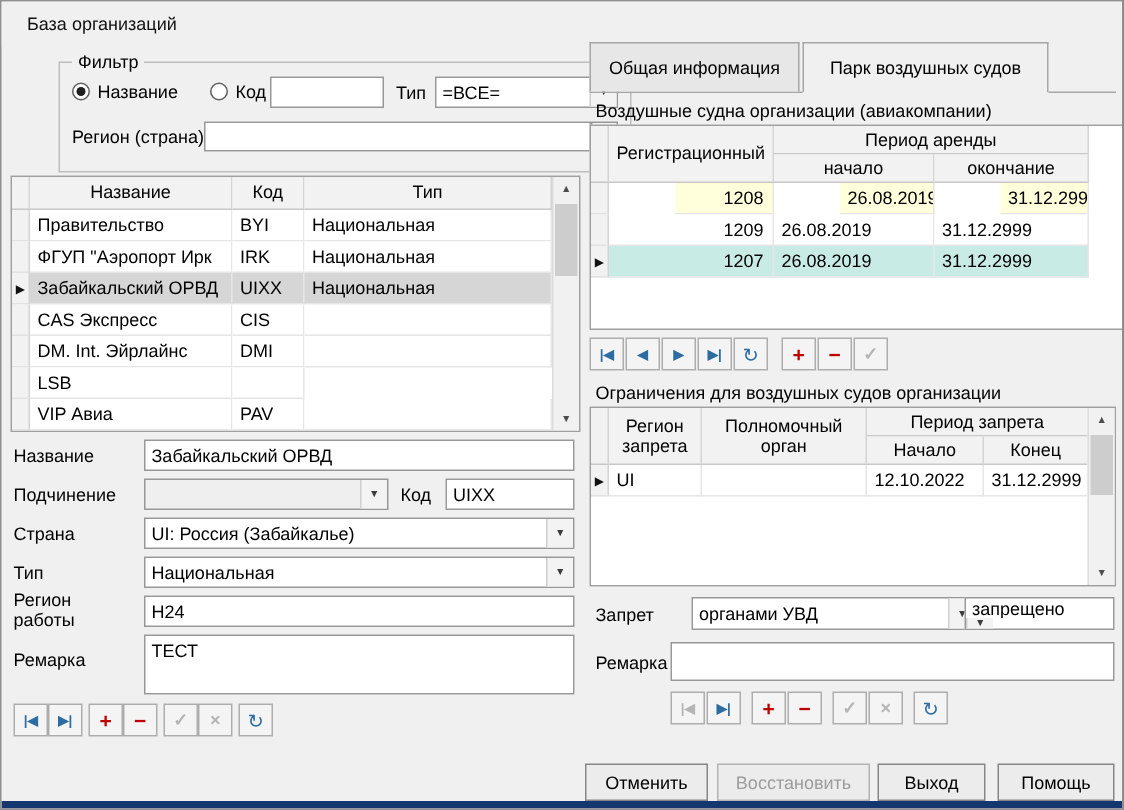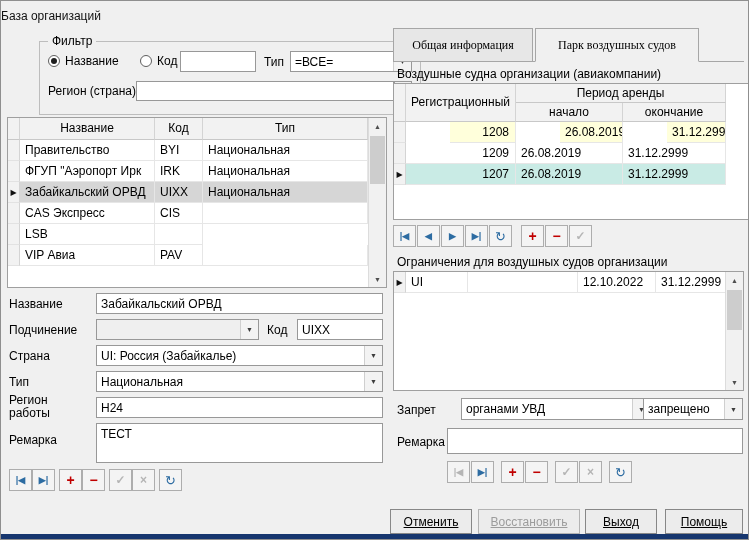--- a/index.html
+++ b/index.html
@@ -1,17 +1,17 @@
 <!DOCTYPE html>
 <html><head>
 <meta charset="utf-8">
 <style>
   html,body{margin:0;padding:0;background:#3b3b3b;font-family:"Liberation Sans",sans-serif;}
   .window{position:relative;width:749px;height:540px;background:#f0f0f0;border:1px solid #8f8f8f;box-sizing:border-box;overflow:hidden;}
-  .titlebar{position:absolute;left:0;top:0;right:0;height:30px;background:#f0f0f0;display:flex;align-items:center;padding-left:0;font-size:12px;color:#111;}
+  .titlebar{position:absolute;left:0;top:0;right:0;height:30px;background:#f0f0f0;display:flex;align-items:center;padding-left:17px;font-size:12px;color:#111;}
   .lbl{position:absolute;font-size:12px;color:#000;white-space:nowrap;}
   .wrap{white-space:normal;line-height:13px;}
   .fieldset{position:absolute;border:1px solid #bdbdbd;}
   .legend{position:absolute;top:-8px;left:8px;background:#f0f0f0;padding:0 4px;font-size:12px;}
   .tbox{position:absolute;background:#fff;border:1px solid #989898;font-size:12px;display:flex;align-items:center;padding:0 4px;box-sizing:border-box;white-space:nowrap;overflow:hidden;}
   .memo{align-items:flex-start;padding-top:3px;}
   .combo{position:absolute;background:#fff;border:1px solid #989898;display:flex;box-sizing:border-box;}
   .combo.disabled{background:#efefef;}
   .ctxt{flex:1;display:flex;align-items:center;padding:0 4px;font-size:12px;white-space:nowrap;overflow:hidden;}
   .carr{width:17px;display:flex;align-items:center;justify-content:center;font-size:7px;color:#3c3c3c;background:#f3f3f3;border-left:1px solid #cfcfcf;}
@@ -38,23 +38,23 @@
   .num{justify-content:flex-end;padding-right:6px;}
   .rhead{display:grid;grid-template-columns:12px 62px 110px 78px 70px;grid-template-rows:19px 19px;}
   .rrow{display:grid;grid-template-columns:12px 62px 110px 78px 70px;height:21px;}
   .nbtn{position:absolute;width:23px;height:22px;background:#f4f4f4;border:1px solid #adadad;display:flex;align-items:center;justify-content:center;font-weight:bold;box-sizing:border-box;}
   .nb-blue{color:#2d6ca2;font-size:9px;}
   .nb-red{color:#c00000;font-size:14px;}
   .nb-gray{color:#b5b5b5;font-size:12px;}
   .nb-grayar{color:#b5b5b5;font-size:9px;}
   .nb-ref{color:#2d6ca2;font-size:13px;font-weight:normal;}
   .tabstrip{position:absolute;display:flex;align-items:flex-end;border-bottom:1px solid #a6a6a6;box-sizing:border-box;}
-  .tab{height:22px;border:1px solid #a6a6a6;border-bottom:none;background:#e7e7e7;display:flex;align-items:center;justify-content:center;font-size:12px;padding:16px 10px;margin-right:2px;box-sizing:border-box;white-space:nowrap;font-family:Liberation Serif, serif;}
+  .tab{height:22px;border:1px solid #a6a6a6;border-bottom:none;background:#e7e7e7;display:flex;align-items:center;justify-content:center;font-size:12px;padding:16px 10px;margin-right:2px;box-sizing:border-box;white-space:nowrap;}
   .tab.active{height:25px;background:#f0f0f0;margin-bottom:-1px;border-bottom:1px solid #f0f0f0;}
-  .btn{position:absolute;height:25px;background:#ececec;border:1px solid #878787;display:flex;align-items:center;justify-content:center;font-size:12px;box-sizing:border-box;text-decoration:underline;}
+  .btn{position:absolute;height:25px;background:#ececec;border:1px solid #878787;display:flex;align-items:center;justify-content:center;font-size:12px;box-sizing:border-box;}
   .btn.disabled{color:#9c9c9c;border-color:#b3b3b3;}
   .strip{position:absolute;left:0;right:0;bottom:0;height:5px;background:#16366e;}
 </style>
 </head>
 <body>
 
 <div class="window">
   <div class="titlebar">
     <span>База организаций</span>
   </div>
@@ -111,20 +111,26 @@
         <div class="cell">Национальная</div>
       </div>
       <div class="orow">
         <div class="rind"></div>
         <div class="cell">CAS Экспресс</div>
         <div class="cell">CIS</div>
         <div class="cell"></div>
       </div>
       <div class="orow">
         <div class="rind"></div>
+        <div class="cell">DM. Int. Эйрлайнс</div>
+        <div class="cell">DMI</div>
+        <div class="cell"></div>
+      </div>
+      <div class="orow">
+        <div class="rind"></div>
         <div class="cell">LSB</div>
         <div class="cell"></div>
       </div>
       <div class="orow">
         <div class="rind"></div>
         <div class="cell">VIP Авиа</div>
         <div class="cell">PAV</div>
         <div class="cell"></div>
       </div>
     </div>
@@ -232,20 +238,28 @@
   <div class="nbtn nb-blue" style="left:464px;top:224px;">▶|</div>
   <div class="nbtn nb-ref" style="left:488px;top:224px;">↻</div>
   <div class="nbtn nb-red" style="left:520px;top:224px;">+</div>
   <div class="nbtn nb-red" style="left:544px;top:224px;">−</div>
   <div class="nbtn nb-gray" style="left:568px;top:224px;">✓</div>
 
   <div class="lbl" style="left:396px;top:254px;">Ограничения для воздушных судов организации</div>
 
   <div class="grid" style="left:392px;top:270px;width:351px;height:120px;">
     <div class="gmain">
+      <div class="rhead">
+        <div class="hcell" style="grid-column:1;grid-row:1/3;"></div>
+        <div class="hcell" style="grid-column:2;grid-row:1/3;">Регион запрета</div>
+        <div class="hcell" style="grid-column:3;grid-row:1/3;">Полномочный орган</div>
+        <div class="hcell" style="grid-column:4/6;grid-row:1;">Период запрета</div>
+        <div class="hcell" style="grid-column:4;grid-row:2;">Начало</div>
+        <div class="hcell" style="grid-column:5;grid-row:2;">Конец</div>
+      </div>
       <div class="rrow">
         <div class="rind">▶</div>
         <div class="cell">UI</div>
         <div class="cell"></div>
         <div class="cell">12.10.2022</div>
         <div class="cell">31.12.2999</div>
       </div>
     </div>
     <div class="vscroll">
       <div class="sbtn">▲</div>
@@ -254,21 +268,21 @@
         </div>
       <div class="sbtn">▼</div>
     </div>
   </div>
 
   <div class="lbl" style="left:396px;top:402px;">Запрет</div>
   <div class="combo" style="left:460px;top:397px;width:190px;height:22px;">
     <div class="ctxt">органами УВД</div>
     <div class="carr">▼</div>
   </div>
-  <div class="combo" style="left:642px;top:397px;width:100px;height:22px;">
+  <div class="combo" style="left:642px;top:397px;width:100px;height:22px;flex-direction:column;">
     <div class="ctxt">запрещено</div>
     <div class="carr">▼</div>
   </div>
 
   <div class="lbl" style="left:396px;top:434px;">Ремарка</div>
   <div class="tbox" style="left:446px;top:427px;width:296px;height:26px;">
     <span></span>
   </div>
 
   <div class="nbtn nb-grayar" style="left:446px;top:460px;">|◀</div>

